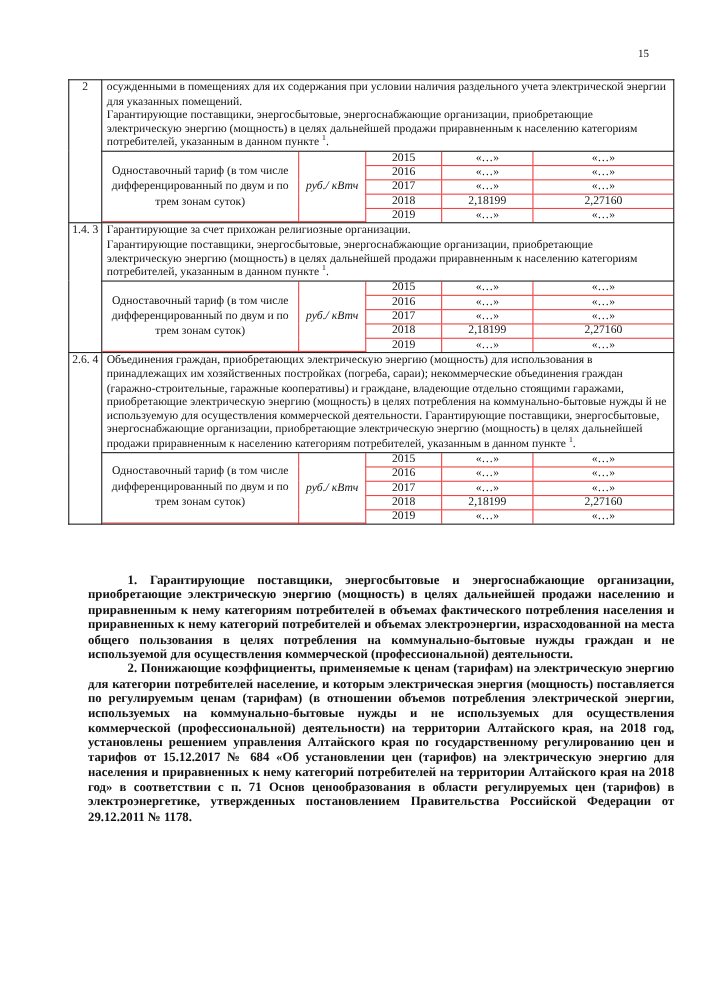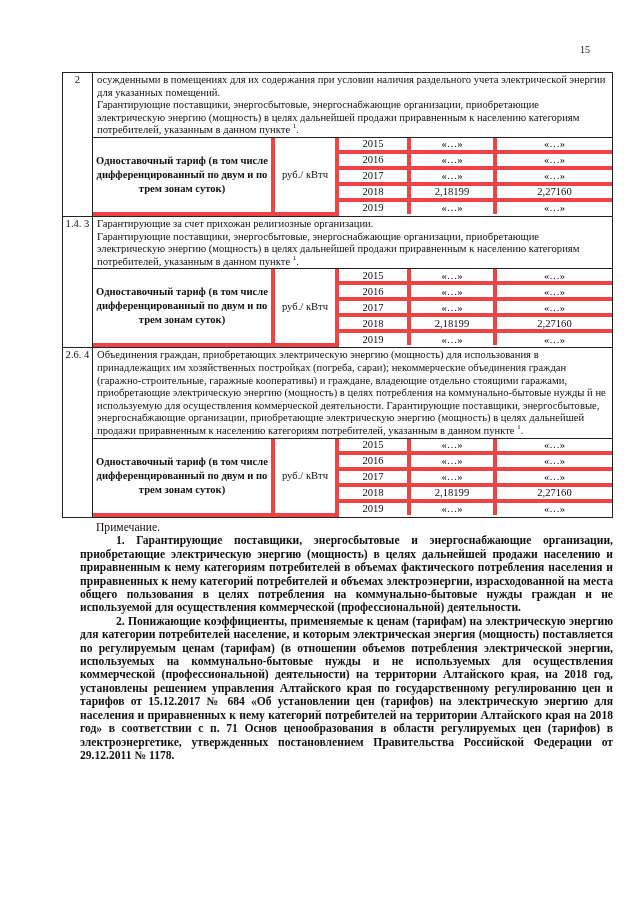--- a/index.html
+++ b/index.html
@@ -18,27 +18,27 @@
     border-collapse: collapse; table-layout: fixed;
     font-size: 10.6px; line-height: 12.6px;
   }
   .main-table > tbody > tr > td { border: 1px solid #222; vertical-align: top; padding: 0; }
   .num-cell { width: 29px; text-align: center; padding-top: 1px !important; }
   .desc-cell { padding: 1px 4px 0 4px !important; text-align: left; }
   .sub-table {
     width: 100%; border-collapse: collapse; table-layout: fixed;
     font-size: 10.6px; line-height: 11.4px;
   }
-  .sub-table td { border: 4px solid #ef4444; padding: 0; text-align: center; vertical-align: middle; height: 12px; }
+  .sub-table td { border: 1px solid #ef4444; padding: 0; text-align: center; vertical-align: middle; height: 12px; }
   .sub-table tr:first-child td { border-top: none; }
   .sub-table tr td:first-child { border-left: none; }
   .sub-table tr td:last-child { border-right: none; }
   .sub-table tr:last-child td { border-bottom: none; }
-  .tariff-label { width: 178px; line-height: 14px; font-weight: bold; }
-  .unit-cell { width: 60px; line-height: 13px; }
+  .tariff-label { width: 178px; line-height: 14px; }
+  .unit-cell { width: 60px; line-height: 13px; font-style: italic; }
   .year-cell { width: 68px; }
   .val1-cell { width: 82px; }
   .desc-wrap { padding: 0; }
   .sup { font-size: 7px; vertical-align: super; line-height: 0; }
   .notes {
     position: absolute; left: 80px; top: 521px; width: 533px;
     font-size: 11.6px; line-height: 13.4px; text-align: justify;
   }
   .notes p { margin: 0; }
   .notes .indent { text-indent: 36px; font-weight: bold; }
@@ -173,16 +173,15 @@
                 <td>«…»</td>
               </tr>
             </tbody>
           </table>
         </td>
       </tr>
     </tbody>
 </table>
 
 <div class="notes">
-  <p class="title">Примечание.</p>
   <p class="indent">1. Гарантирующие поставщики, энергосбытовые и энергоснабжающие организации, приобретающие электрическую энергию (мощность) в целях дальнейшей продажи населению и приравненным к нему категориям потребителей в объемах фактического потребления населения и приравненных к нему категорий потребителей и объемах электроэнергии, израсходованной на места общего пользования в целях потребления на коммунально-бытовые нужды граждан и не используемой для осуществления коммерческой (профессиональной) деятельности.</p>
   <p class="indent">2. Понижающие коэффициенты, применяемые к ценам (тарифам) на электрическую энергию для категории потребителей население, и которым электрическая энергия (мощность) поставляется по регулируемым ценам (тарифам) (в отношении объемов потребления электрической энергии, используемых на коммунально-бытовые нужды и не используемых для осуществления коммерческой (профессиональной) деятельности) на территории Алтайского края, на 2018 год, установлены решением управления Алтайского края по государственному регулированию цен и тарифов от 15.12.2017 № 684 «Об установлении цен (тарифов) на электрическую энергию для населения и приравненных к нему категорий потребителей на территории Алтайского края на 2018 год» в соответствии с п. 71 Основ ценообразования в области регулируемых цен (тарифов) в электроэнергетике, утвержденных постановлением Правительства Российской Федерации от 29.12.2011  № 1178.</p>
 </div>
 
 </body></html>

